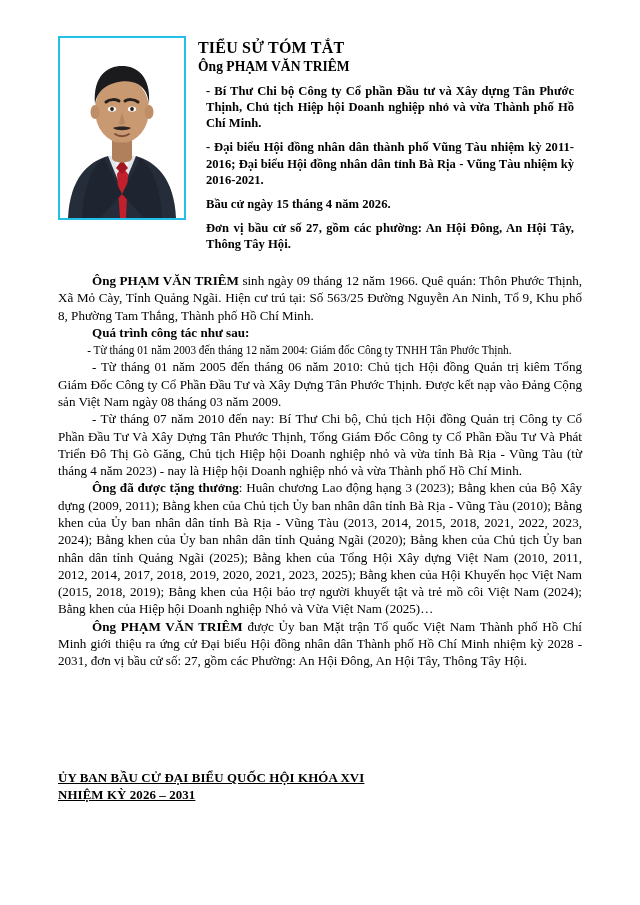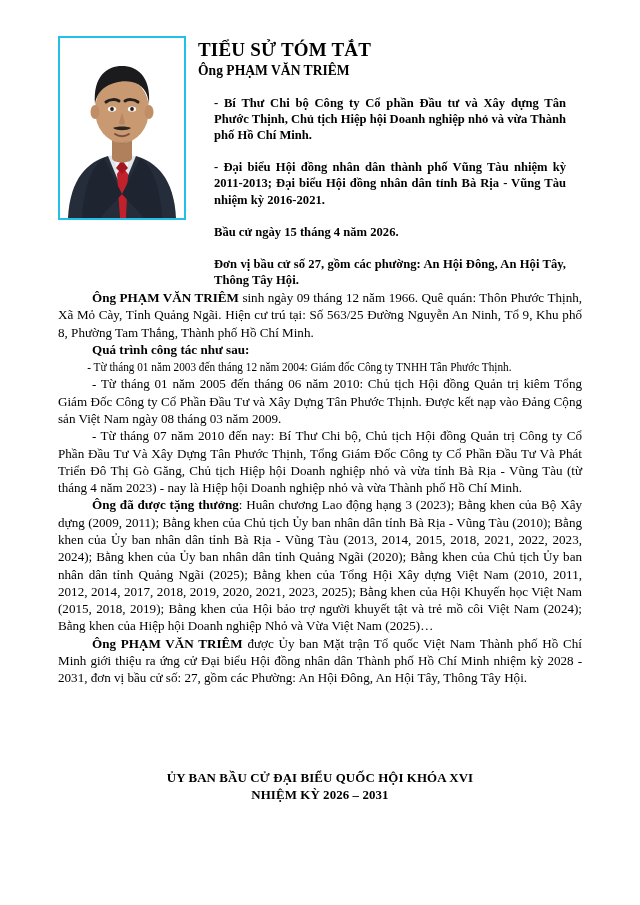--- a/index.html
+++ b/index.html
@@ -40,47 +40,47 @@
     overflow: hidden;
   }
   .photo svg { display: block; width: 100%; height: 100%; }
 
   .summary {
     flex: 1 1 auto;
     min-width: 0;
     padding-top: 2px;
   }
   .doc-title {
-    font-size: 19px;
+    font-size: 16px;
     font-weight: bold;
     line-height: 1.24;
     letter-spacing: .2px;
     margin: 0 0 0 0;
   }
   .subject-name {
     font-size: 13.6px;
     font-weight: bold;
     line-height: 1.26;
     margin: 0;
   }
   .sum-line {
     font-size: 12.6px;
     font-weight: bold;
     line-height: 1.285;
     text-align: justify;
     text-align-last: left;
-    margin: 16px;
+    margin: 8px;
     hyphens: none;
   }
 
   
   .body {
     position: absolute;
     left: 58px;
-    top: 289px;
+    top: 272px;
     width: 524px;
   }
   p.para {
     font-size: 13.1px;
     line-height: 1.32;
     text-align: justify;
     text-align-last: left;
     margin: 0;
     text-indent: 34px;
   }
@@ -92,21 +92,21 @@
     white-space: nowrap;
   }
   .b { font-weight: bold; }
 
   
   .footer {
     position: absolute;
     left: 58px;
     top: 770px;
     width: 524px;
-    text-align: center;
+    text-decoration: underline;
   }
   .footer-line {
     font-size: 12.9px;
     font-weight: bold;
     line-height: 1.33;
     letter-spacing: .1px;
     margin: 0;
   }
 </style>
 </head>
@@ -159,21 +159,21 @@
 
           <path d="M55 101 C58 107 66 107 69 101 C66 105 58 105 55 101 Z" fill="#33292413"></path>
         </svg>
       </div>
     </div>
 
     <div class="summary">
       <div class="doc-title">TIỂU SỬ TÓM TẮT</div>
       <div class="subject-name">Ông PHẠM VĂN TRIÊM</div>
       <p class="sum-line">- Bí Thư Chi bộ Công ty Cổ phần Đầu tư và Xây dựng Tân Phước Thịnh, Chủ tịch Hiệp hội Doanh nghiệp nhỏ và vừa Thành phố Hồ Chí Minh.</p>
-      <p class="sum-line">- Đại biểu Hội đồng nhân dân thành phố Vũng Tàu nhiệm kỳ 2011-2013; Đại biểu Hội đồng nhân dân tỉnh Bà Rịa - Vũng Tàu nhiệm kỳ 2016-2021.</p>
+      <p class="sum-line">- Đại biểu Hội đồng nhân dân thành phố Vũng Tàu nhiệm kỳ 2011-2016; Đại biểu Hội đồng nhân dân tỉnh Bà Rịa - Vũng Tàu nhiệm kỳ 2016-2021.</p>
       <p class="sum-line">Bầu cử ngày 15 tháng 4 năm 2026.</p>
       <p class="sum-line">Đơn vị bầu cử số 27, gồm các phường: An Hội Đông, An Hội Tây, Thông Tây Hội.</p>
     </div>
   </div>
 
   <div class="body">
 
     <p class="para"><span class="b">Ông PHẠM VĂN TRIÊM</span><span> sinh ngày 09 tháng 12 năm 1966. Quê quán: Thôn Phước Thịnh, Xã Mỏ Cày, Tỉnh Quảng Ngãi. Hiện cư trú tại: Số 563/25 Đường Nguyễn An Ninh, Tổ 9, Khu phố 8, Phường Tam Thắng, Thành phố Hồ Chí Minh.</span></p>
 
     <p class="para"><span class="b">Quá trình công tác như sau:</span></p>

